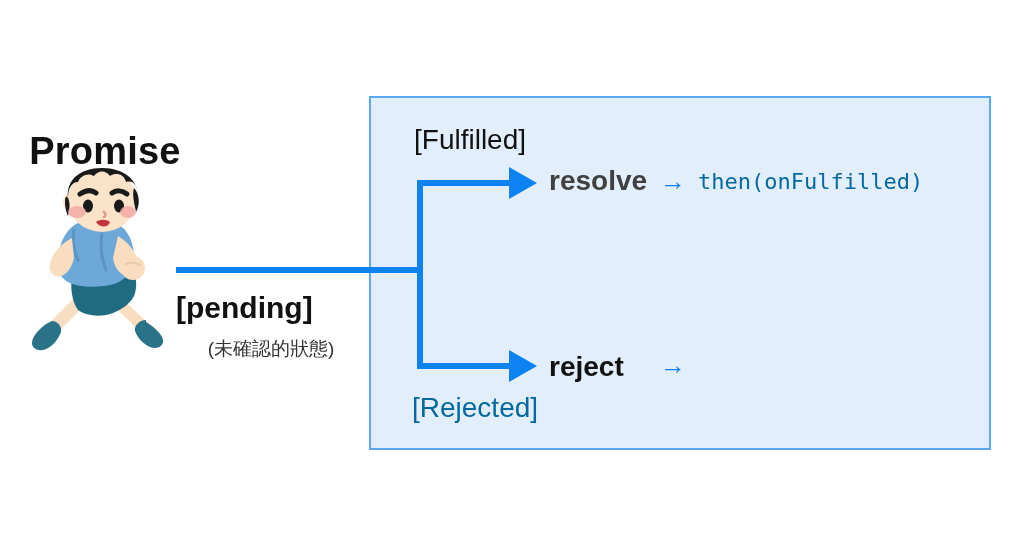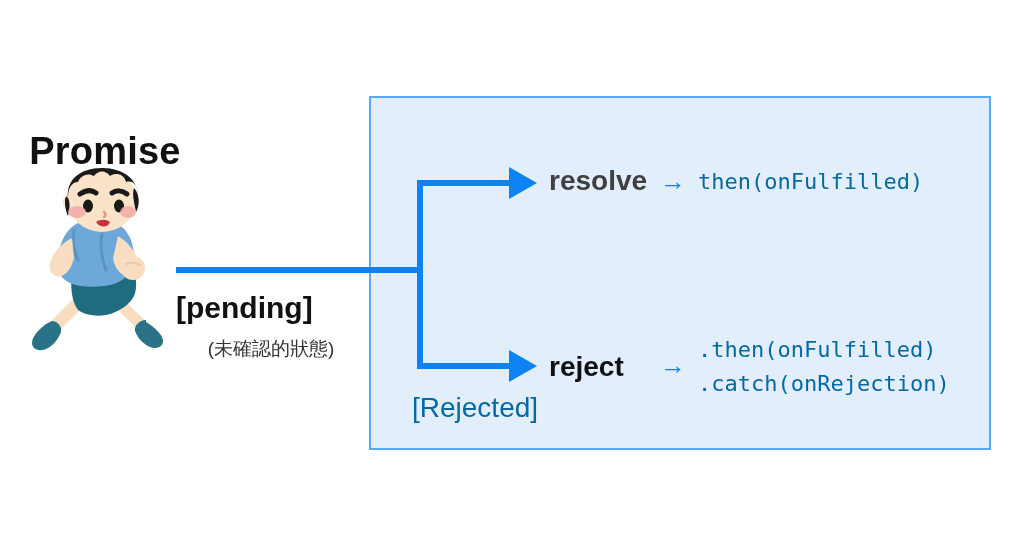--- a/index.html
+++ b/index.html
@@ -218,24 +218,23 @@
   <div class="label-pending">[pending]</div>
   <div class="label-pending-cn">(未確認的狀態)</div>
 
   <div class="seg seg-stem"></div>
   <div class="seg seg-riser"></div>
   <div class="seg seg-top"></div>
   <div class="seg seg-bot"></div>
   <div class="arrowhead arrowhead-top"></div>
   <div class="arrowhead arrowhead-bot"></div>
 
+  <div class="label-fulfilled">[Fulfilled]</div>
   <div class="label-resolve">resolve</div>
   <div class="mini-arrow mini-arrow-top">→</div>
   <div class="code code-then-top">then(onFulfilled)</div>
 
   <div class="label-rejected">[Rejected]</div>
   <div class="label-reject">reject</div>
   <div class="mini-arrow mini-arrow-bot">→</div>
-  <div class="code code-then-bot">.then(onFulfilled)</div>
-  <div class="code code-catch-bot">.catch(onRejection)</div>
 
 
 </div>
 
 </body></html>

